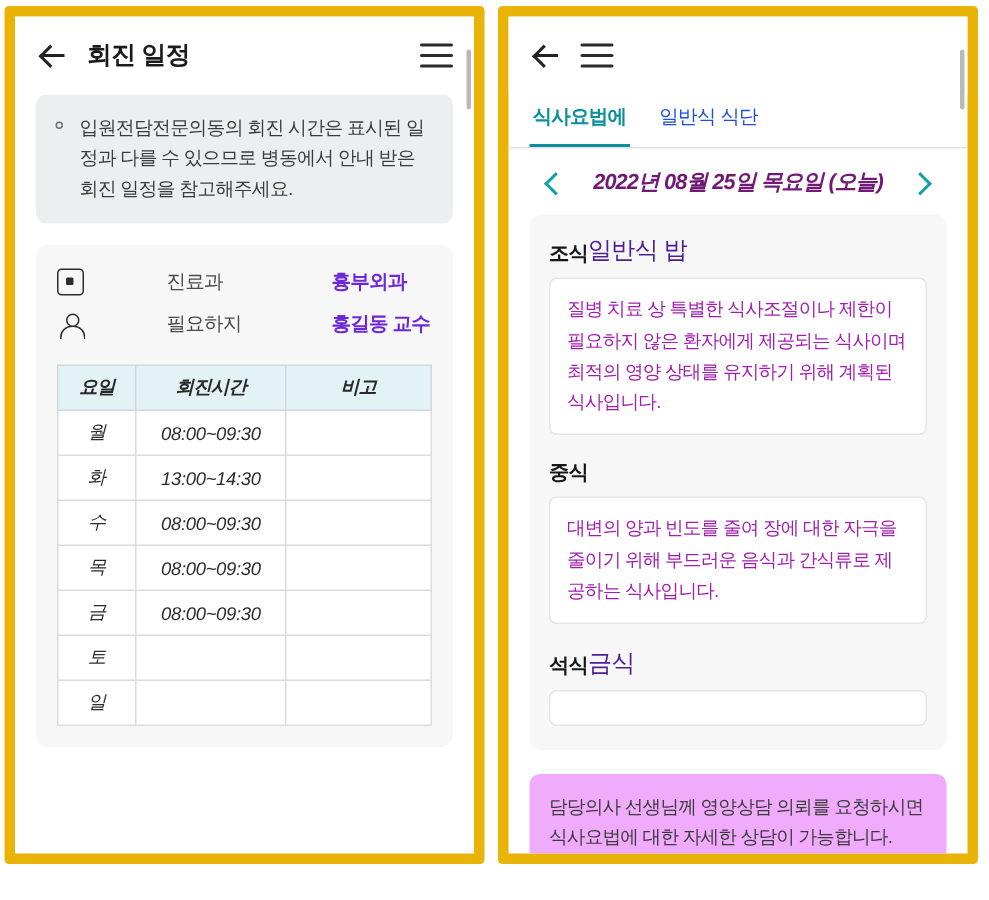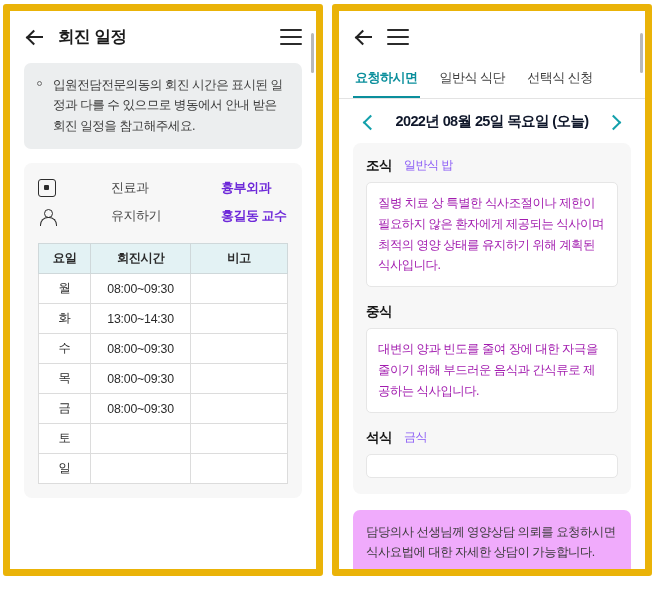--- a/index.html
+++ b/index.html
@@ -174,20 +174,21 @@
   }
   .kv-label { color: #4a4a4a; width: 62px; flex: 0 0 62px; }
   .kv-value { color: #6d28d9; font-weight: bold; }
 
   table.sched {
     width: 100%;
     border-collapse: collapse;
     margin-top: 18px;
     background: #ffffff;
     table-layout: fixed;
+    font-style: italic;
   }
   table.sched th {
     background: #e3f2f4;
     border: 1px solid #cfd8da;
     font-size: 12.3px;
     font-weight: bold;
     color: #2a2a2a;
     height: 30px;
     letter-spacing: -0.5px;
   }
@@ -208,21 +209,21 @@
     display: flex;
     padding: 0 14px;
     border-bottom: 1px solid #e3e3e3;
     flex: 0 0 auto;
   }
   .tab {
     font-size: 13px;
     letter-spacing: -0.5px;
     padding: 6px 2px 9px 2px;
     margin-right: 18px;
-    color: #404040;
+    color: #1d4ed8;
     white-space: nowrap;
   }
   .tab.active {
     color: #0b8f9c;
     font-weight: bold;
     border-bottom: 2.5px solid #0b8f9c;
   }
   .tab:last-child { margin-right: 0; }
 
   .datebar {
@@ -243,46 +244,47 @@
     top: 3px;
     width: 9px; height: 9px;
     border-left: 2.2px solid #13a0ab;
     border-bottom: 2.2px solid #13a0ab;
   }
   .chev.left::before { left: 4px; transform: rotate(45deg); }
   .chev.right::before { right: 4px; transform: rotate(-135deg); }
   .date-text {
     font-size: 14.5px;
     font-weight: bold;
-    color: #0f172a;
+    color: #701a75;
     letter-spacing: -0.6px;
     white-space: nowrap;
+    font-style: italic;
   }
 
   .meal-card {
     margin: 0 14px;
     background: #f7f7f7;
     border-radius: 8px;
     padding: 14px 13px 16px 13px;
   }
   .meal-head {
     display: flex;
-    align-items: flex-start;
-    gap: 12px;
+    align-items: flex-end;
+    gap: 0;
     margin-bottom: 7px;
   }
   .meal-name {
     font-size: 13.5px;
     font-weight: bold;
     color: #161616;
     letter-spacing: -0.5px;
   }
   .meal-kind {
-    font-size: 12px;
-    color: #8b5cf6;
+    font-size: 16px;
+    color: #4c1d95;
     letter-spacing: -0.5px;
   }
   .meal-desc {
     background: #ffffff;
     border: 1px solid #e6e6e6;
     border-radius: 5px;
     min-height: 26px;
     padding: 10px 11px;
     font-size: 12.4px;
     line-height: 1.68;
@@ -343,21 +345,21 @@
       </div>
 
       <div class="card">
         <div class="kv-row">
           <span class="kv-ico ico-dept"></span>
           <span class="kv-label">진료과</span>
           <span class="kv-value">흉부외과</span>
         </div>
         <div class="kv-row">
           <span class="kv-ico ico-doc"></span>
-          <span class="kv-label">유지하기</span>
+          <span class="kv-label">필요하지</span>
           <span class="kv-value">홍길동 교수</span>
         </div>
 
         <table class="sched">
           <colgroup>
               <col class="c1">
               <col class="c2">
               <col class="c3">
             </colgroup>
           <thead>
@@ -414,23 +416,22 @@
       <div class="back-icon"></div>
       <div class="hamburger">
         <span></span>
         <span></span>
         <span></span>
       </div>
     </div>
     <div class="scroll-hint"></div>
 
     <div class="tabs">
-      <div class="tab active">요청하시면</div>
+      <div class="tab active">식사요법에</div>
       <div class="tab">일반식 식단</div>
-      <div class="tab">선택식 신청</div>
     </div>
 
     <div class="datebar">
       <div class="chev left"></div>
       <div class="date-text">2022년 08월 25일 목요일 (오늘)</div>
       <div class="chev right"></div>
     </div>
 
     <div class="meal-card">
       <div class="meal-head">

